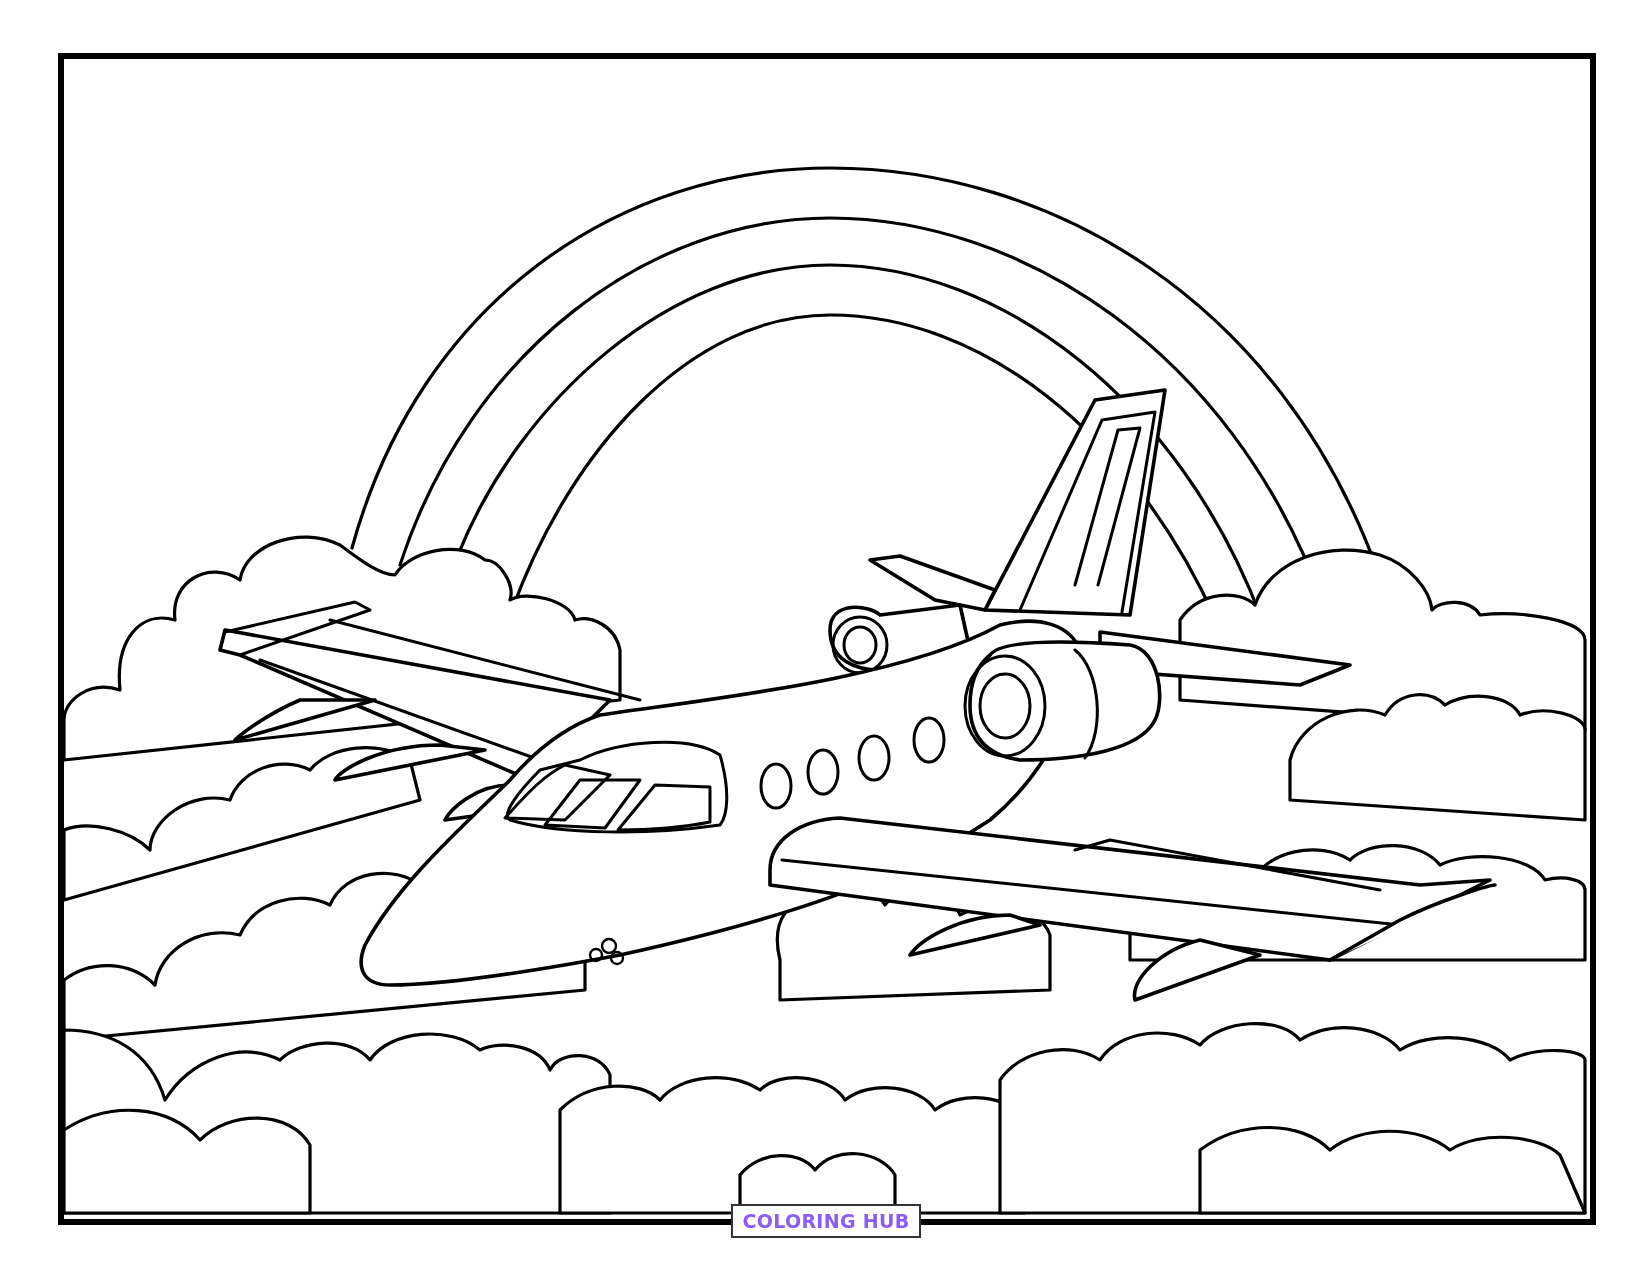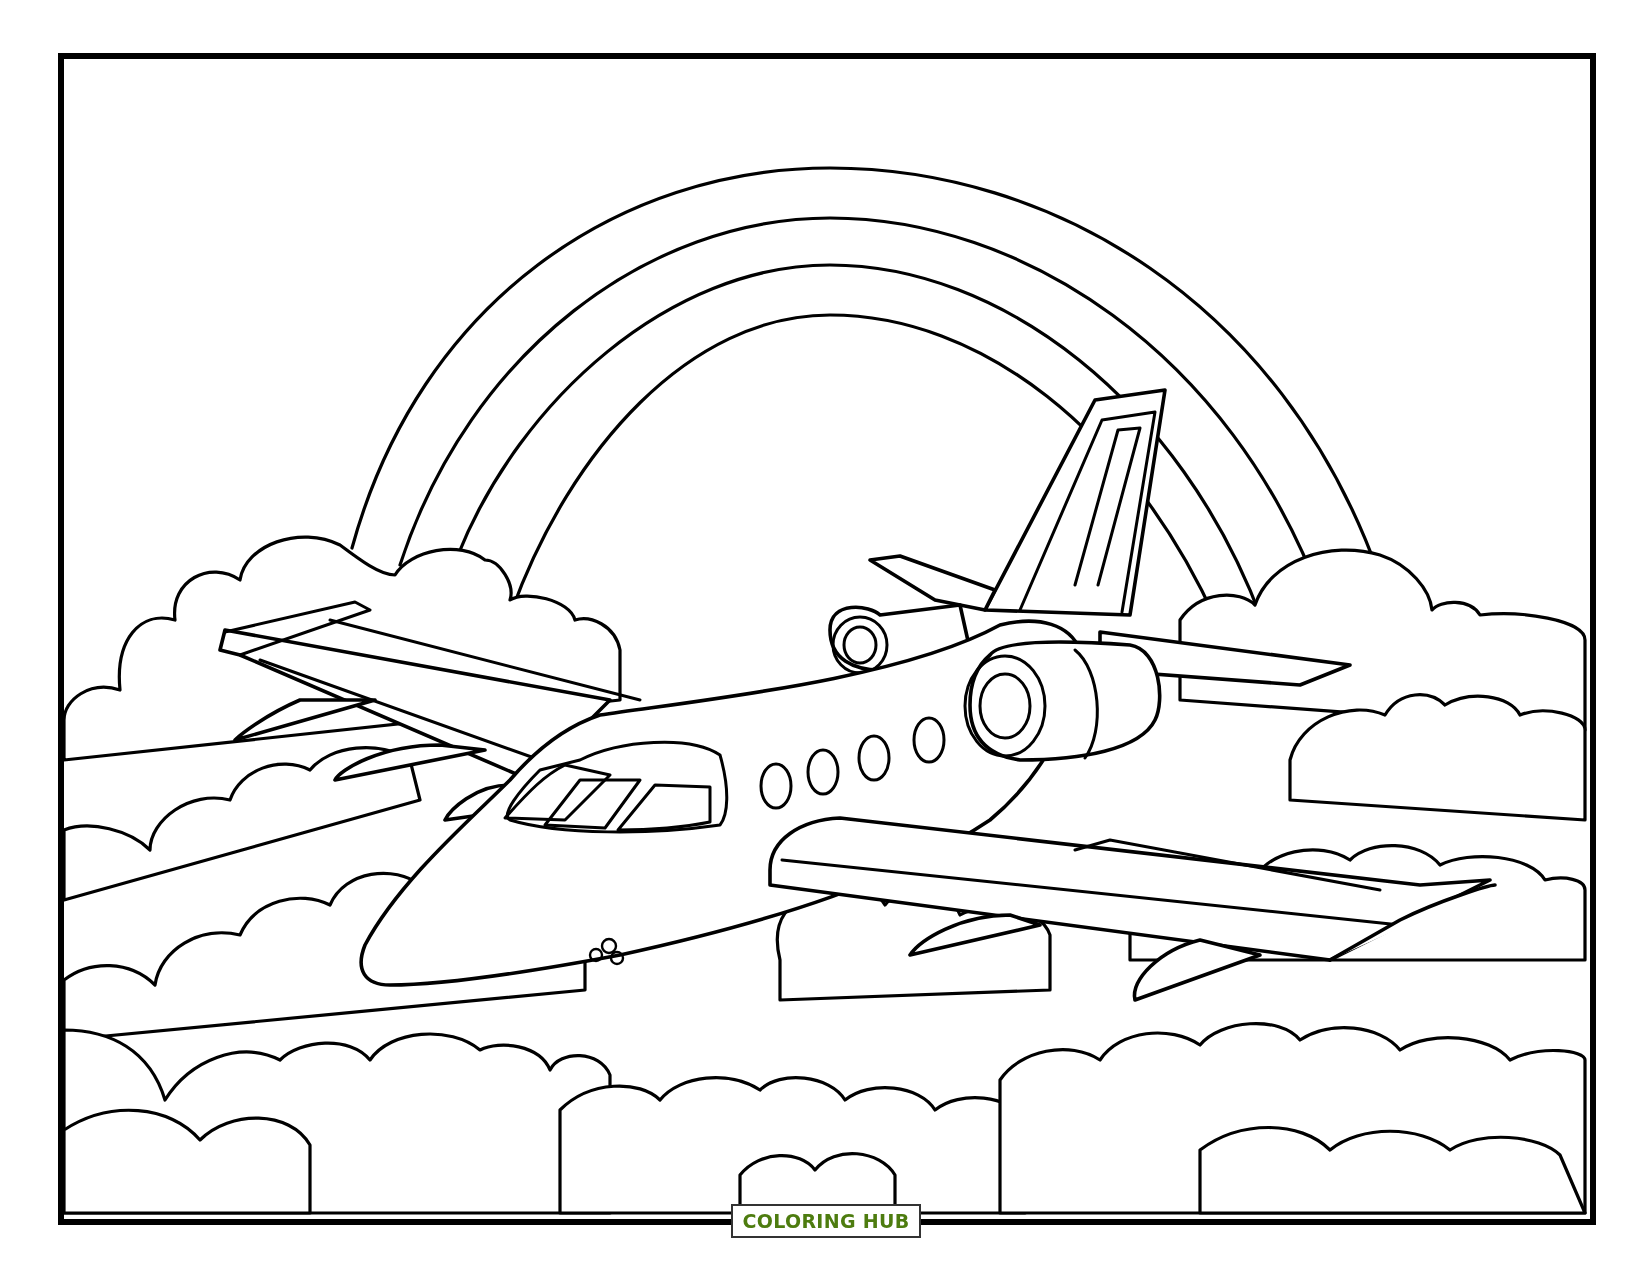--- a/index.html
+++ b/index.html
@@ -5,21 +5,21 @@
   html,body{margin:0;padding:0;background:#ffffff;}
   body{width:1650px;height:1275px;position:relative;overflow:hidden;font-family:"DejaVu Sans",sans-serif;}
   #art{position:absolute;left:0;top:0;width:1650px;height:1275px;}
   .ln{fill:none;stroke:#000;stroke-width:3.2;stroke-linecap:round;stroke-linejoin:round;}
   .lt{fill:none;stroke:#000;stroke-width:2.4;stroke-linecap:round;stroke-linejoin:round;}
   .plane{fill:#fff;stroke:#000;stroke-width:3.6;stroke-linejoin:round;stroke-linecap:round;}
   .pl{fill:none;stroke:#000;stroke-width:3;stroke-linejoin:round;stroke-linecap:round;}
   .cloud{fill:#fff;stroke:#000;stroke-width:3.2;stroke-linejoin:round;}
   #frame{position:absolute;left:58px;top:53px;width:1526px;height:1160px;border:6px solid #000;box-sizing:content-box;pointer-events:none;}
   #label{position:absolute;left:731px;top:1204px;width:186px;height:30px;background:#fff;border:2px solid #333;display:flex;align-items:center;justify-content:center;}
-  #label span{font-family:"DejaVu Sans",sans-serif;font-weight:bold;font-size:19px;color:#4d7c0f;letter-spacing:0.3px;}
+  #label span{font-family:"DejaVu Sans",sans-serif;font-weight:bold;font-size:19px;color:#8b5cf6;letter-spacing:0.3px;}
 </style>
 </head>
 <body>
 
 <div id="frame"></div>
 
 <svg id="art" viewBox="0 0 1650 1275" xmlns="http://www.w3.org/2000/svg">
 
   <g>
     <path class="ln" d="M352,548 C420,300 620,168 830,168 C1050,168 1280,300 1378,572"></path>

